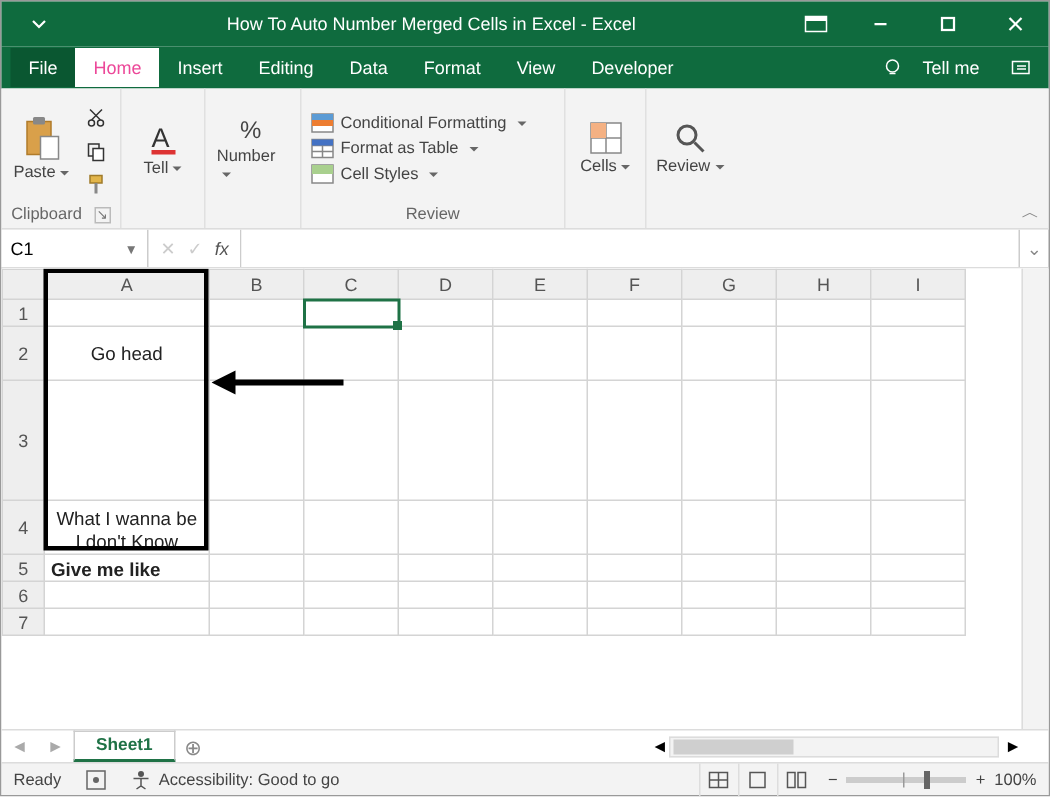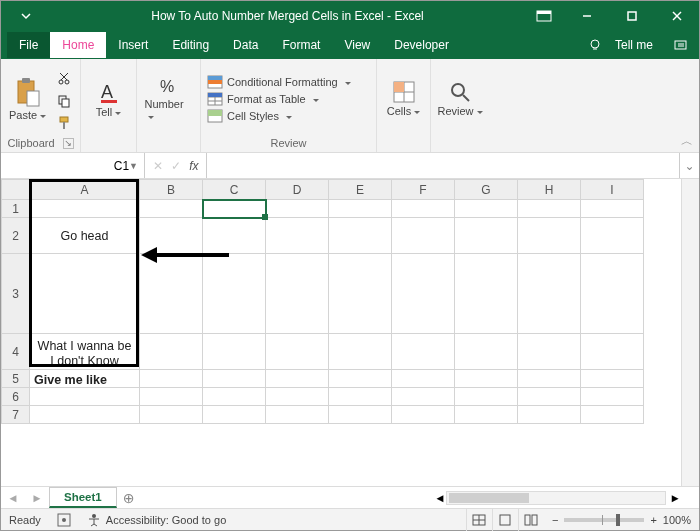--- a/index.html
+++ b/index.html
@@ -35,21 +35,21 @@
   .dd-caret::after { content:""; display:inline-block; border:3px solid transparent; border-top-color:#666; margin-left:3px; transform:translateY(2px);}
   .paste-side { display:flex; flex-direction:column; gap:4px; justify-content:flex-start; padding-top:4px;}
   .mini { width:20px; height:18px; display:flex; align-items:center; justify-content:center; }
   .style-lines { display:flex; flex-direction:column; gap:3px; font-size:11px; }
   .style-lines .sline { display:flex; align-items:center; gap:4px; white-space:nowrap;}
   .collapse-caret { position:absolute; right:6px; bottom:2px; color:#888; font-size:12px;}
   .launch { font-size:9px; color:#777; border:1px solid #bbb; width:11px; height:11px; display:flex; align-items:center; justify-content:center; margin-left:4px;}
 
   
   .fxrow { height: 26px; display:flex; align-items:stretch; border-bottom:1px solid #dcdcdc; font-size:12px; }
-  .namebox { width:98px; border-right:1px solid #ccc; display:flex; align-items:center; padding:0 6px; justify-content:flex-end; background:#fff;margin-left:46px;}
+  .namebox { width:98px; border-right:1px solid #ccc; display:flex; align-items:center; padding:0 6px; justify-content:space-between; background:#fff;}
   .namebox .nbdd { color:#777; font-size:9px; }
   .fxbtns { display:flex; align-items:center; gap:8px; padding:0 8px; color:#aaa; border-right:1px solid #ccc;}
   .fxbtns .fx { font-style:italic; color:#555;}
   .fxinput { flex:1; background:#fff; }
   .fxexp { width:20px; display:flex; align-items:center; justify-content:center; color:#888; border-left:1px solid #ccc;}
 
   
   .gridwrap { flex:1; display:flex; position:relative; overflow:hidden; background:#fff;}
   table.sheet { border-collapse:collapse; table-layout:fixed; font-size:12.5px; color:#222; }
   .sheet th, .sheet td { border:1px solid #d4d4d4; font-weight:normal; }

